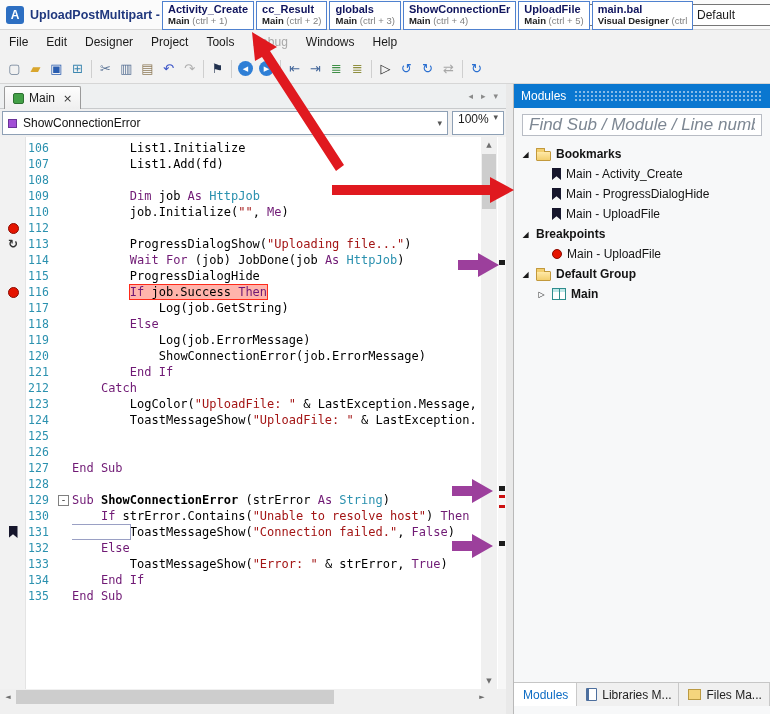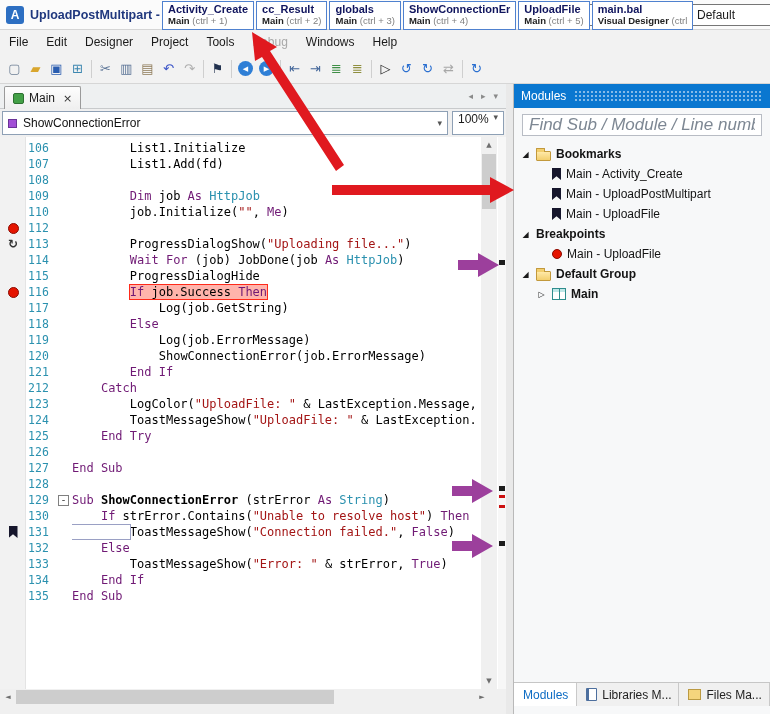--- a/index.html
+++ b/index.html
@@ -223,21 +223,21 @@
         <div class="crow"><span class="gut"></span><span class="ln">115</span><span class="fd"></span><span class="cd"><span>        </span><span class="tp">ProgressDialogHide</span></span></div>
         <div class="crow"><span class="gut"><span class="bpdot"></span></span><span class="ln">116</span><span class="fd"></span><span class="cd"><span>        </span><span class="hl"><span class="tk">If</span><span class="tp"> job.Success </span><span class="tk">Then</span></span></span></div>
         <div class="crow"><span class="gut"></span><span class="ln">117</span><span class="fd"></span><span class="cd"><span>            </span><span class="tp">Log(job.GetString)</span></span></div>
         <div class="crow"><span class="gut"></span><span class="ln">118</span><span class="fd"></span><span class="cd"><span>        </span><span class="tk">Else</span></span></div>
         <div class="crow"><span class="gut"></span><span class="ln">119</span><span class="fd"></span><span class="cd"><span>            </span><span class="tp">Log(job.ErrorMessage)</span></span></div>
         <div class="crow"><span class="gut"></span><span class="ln">120</span><span class="fd"></span><span class="cd"><span>            </span><span class="tp">ShowConnectionError(job.ErrorMessage)</span></span></div>
         <div class="crow"><span class="gut"></span><span class="ln">121</span><span class="fd"></span><span class="cd"><span>        </span><span class="tk">End If</span></span></div>
         <div class="crow"><span class="gut"></span><span class="ln">212</span><span class="fd"></span><span class="cd"><span>    </span><span class="tk">Catch</span></span></div>
         <div class="crow"><span class="gut"></span><span class="ln">123</span><span class="fd"></span><span class="cd"><span>        </span><span class="tp">LogColor(</span><span class="ts">"UploadFile: "</span><span class="tp"> &amp; LastException.Message,</span></span></div>
         <div class="crow"><span class="gut"></span><span class="ln">124</span><span class="fd"></span><span class="cd"><span>        </span><span class="tp">ToastMessageShow(</span><span class="ts">"UploadFile: "</span><span class="tp"> &amp; LastException.</span></span></div>
-        <div class="crow"><span class="gut"></span><span class="ln">125</span><span class="fd"></span><span class="cd"><span>    </span><span class="tk">End Try</span></span></div>
+        <div class="crow"><span class="gut"></span><span class="ln">125</span><span class="fd"></span></div>
         <div class="crow"><span class="gut"></span><span class="ln">126</span><span class="fd"></span></div>
         <div class="crow"><span class="gut"></span><span class="ln">127</span><span class="fd"></span><span class="cd"><span></span><span class="tk">End Sub</span></span></div>
         <div class="crow"><span class="gut"></span><span class="ln">128</span><span class="fd"></span><span class="cd"><span></span></span></div>
         <div class="crow"><span class="gut"></span><span class="ln">129</span><span class="fd"><span class="fm">-</span></span><span class="cd"><span></span><span class="tk">Sub</span><span class="tn"> ShowConnectionError</span><span class="tp"> (strError </span><span class="tk">As</span><span class="tp"> </span><span class="tt">String</span><span class="tp">)</span></span></div>
         <div class="crow"><span class="gut"></span><span class="ln">130</span><span class="fd"></span><span class="cd"><span>    </span><span class="tk">If</span><span class="tp"> strError.Contains(</span><span class="ts">"Unable to resolve host"</span><span class="tp">) </span><span class="tk">Then</span></span></div>
         <div class="crow"><span class="gut"><span class="bmic"></span></span><span class="ln">131</span><span class="fd"></span><span class="cd"><span class="obox">        </span><span class="tp">ToastMessageShow(</span><span class="ts">"Connection failed."</span><span class="tp">, </span><span class="tk">False</span><span class="tp">)</span></span></div>
         <div class="crow"><span class="gut"></span><span class="ln">132</span><span class="fd"></span><span class="cd"><span>    </span><span class="tk">Else</span></span></div>
         <div class="crow"><span class="gut"></span><span class="ln">133</span><span class="fd"></span><span class="cd"><span>        </span><span class="tp">ToastMessageShow(</span><span class="ts">"Error: "</span><span class="tp"> &amp; strError, </span><span class="tk">True</span><span class="tp">)</span></span></div>
         <div class="crow"><span class="gut"></span><span class="ln">134</span><span class="fd"></span><span class="cd"><span>    </span><span class="tk">End If</span></span></div>
         <div class="crow"><span class="gut"></span><span class="ln">135</span><span class="fd"></span><span class="cd"><span></span><span class="tk">End Sub</span></span></div>
@@ -275,21 +275,21 @@
         <span class="tlb b">Bookmarks</span>
       </div>
       <div class="trow" style="padding-left: 22px;">
         <span class="tw"></span>
         <span class="ic-bookmark"></span>
         <span class="tlb">Main - Activity_Create</span>
       </div>
       <div class="trow" style="padding-left: 22px;">
         <span class="tw"></span>
         <span class="ic-bookmark"></span>
-        <span class="tlb">Main - UploadPostMultipart</span>
+        <span class="tlb">Main - ProgressDialogHide</span>
       </div>
       <div class="trow" style="padding-left: 22px;">
         <span class="tw"></span>
         <span class="ic-bookmark"></span>
         <span class="tlb">Main - UploadFile</span>
       </div>
       <div class="trow" style="padding-left: 6px;">
         <span class="tw">◢</span>
         <span class="tlb b">Breakpoints</span>
       </div>

